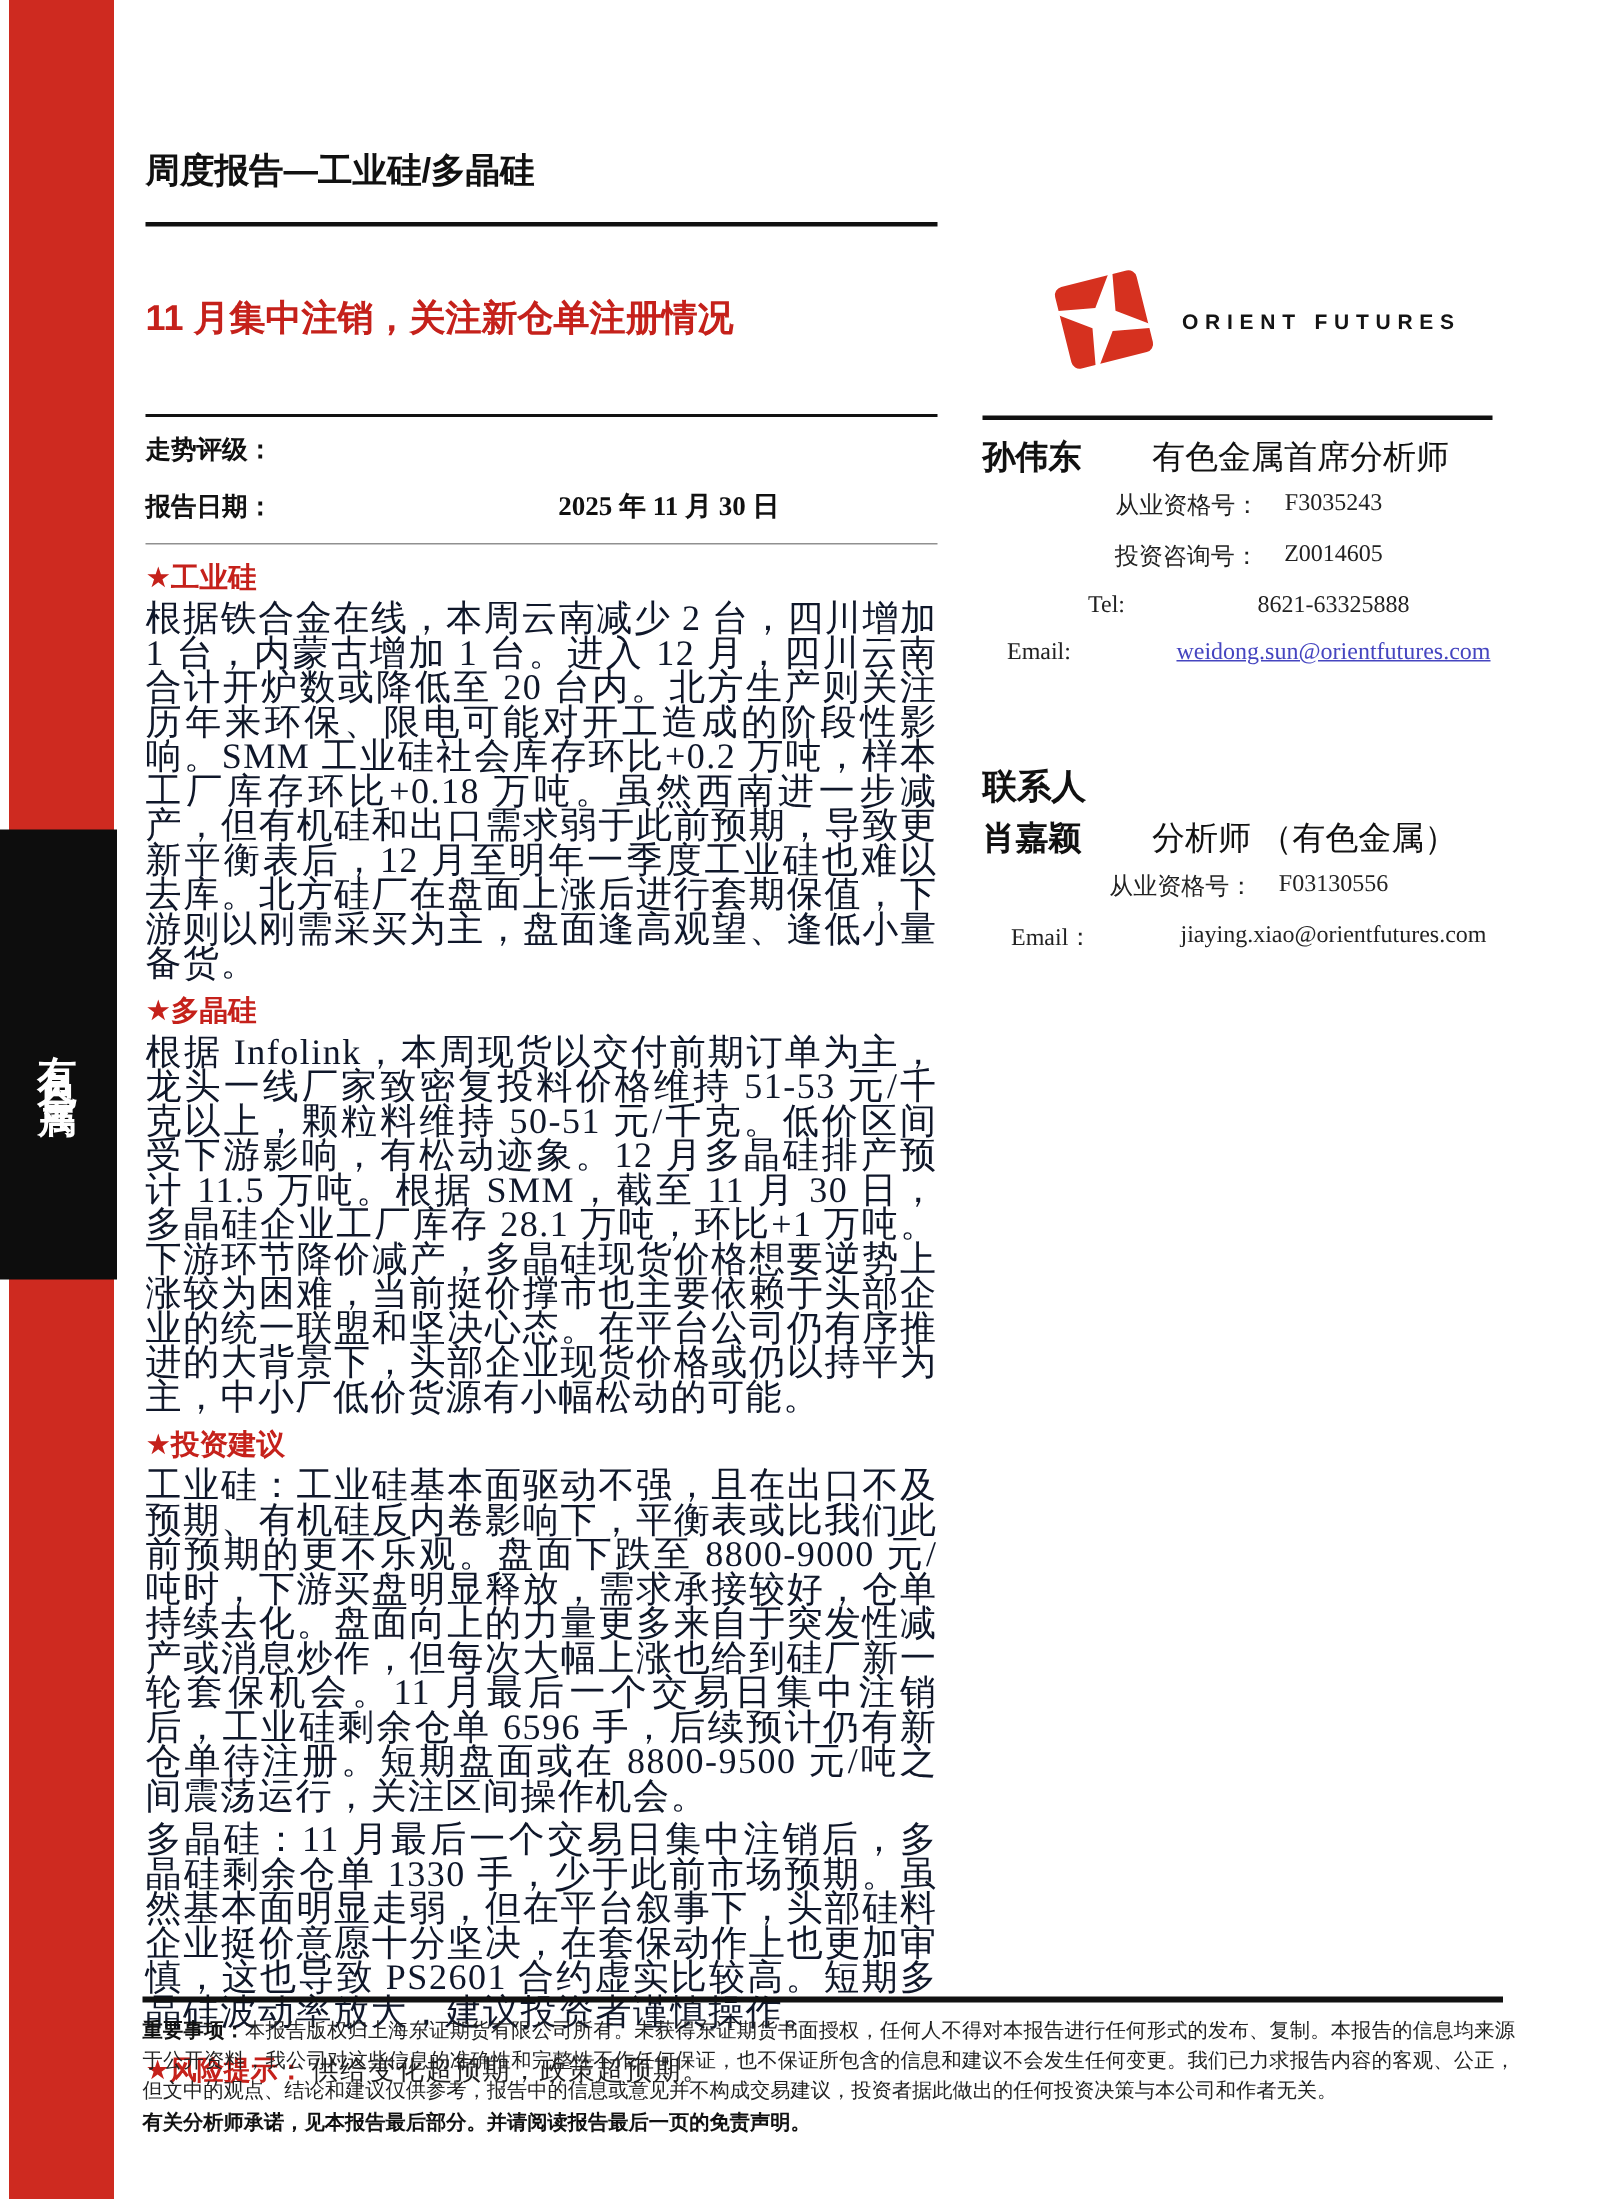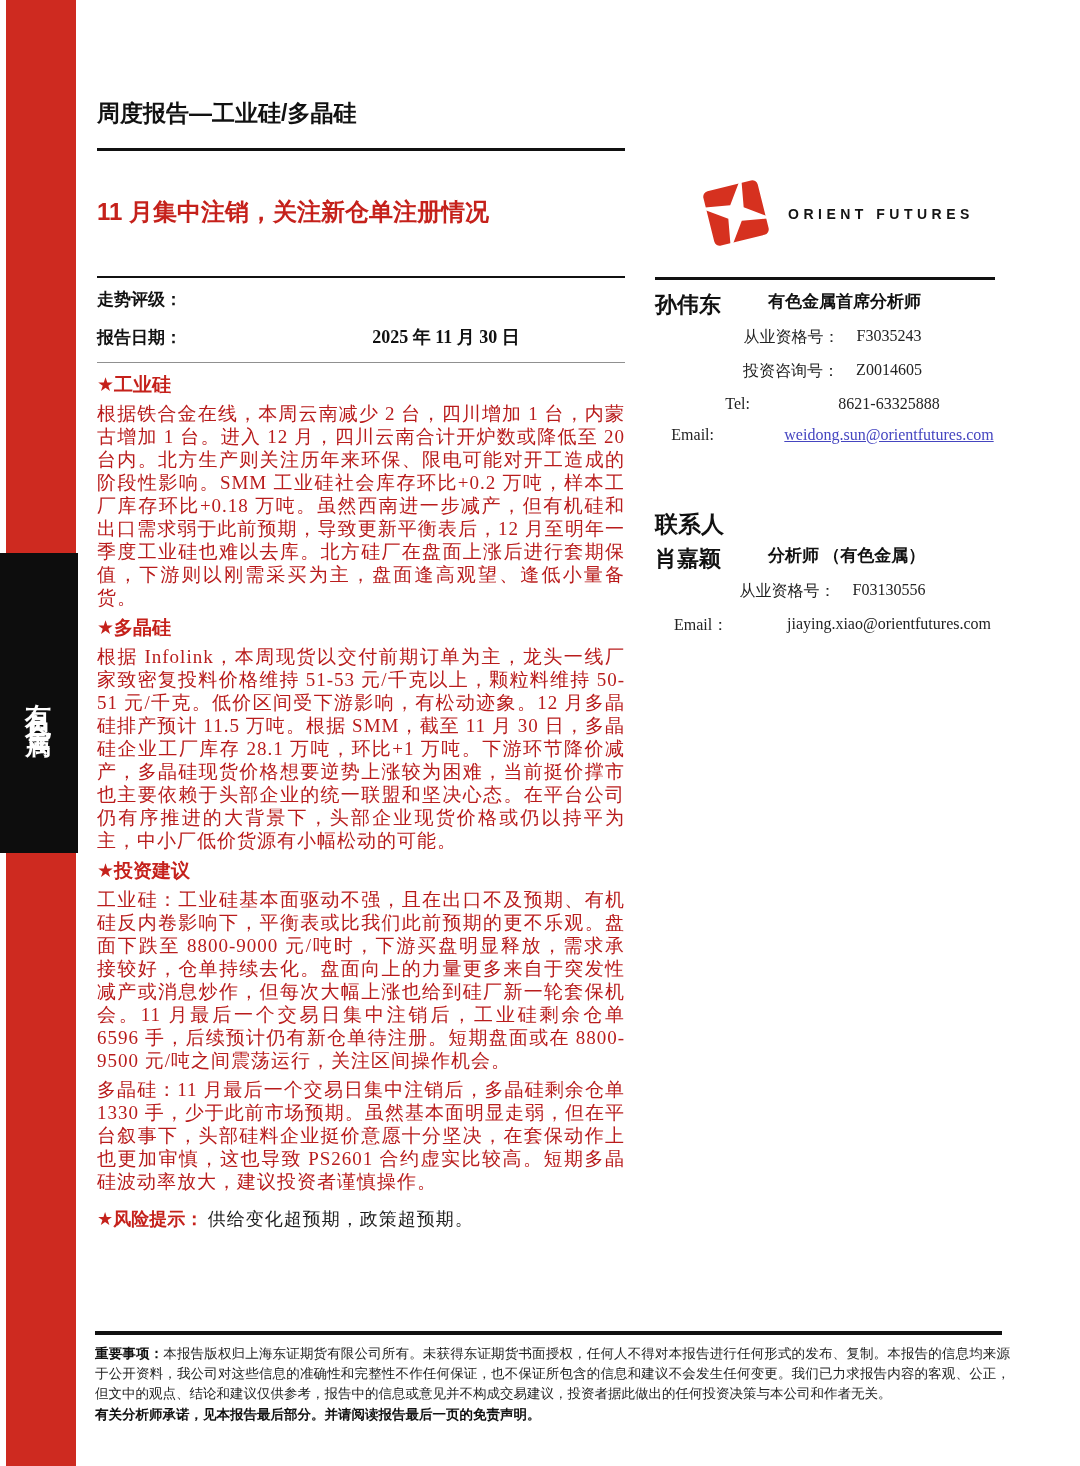--- a/index.html
+++ b/index.html
@@ -34,32 +34,32 @@
   .meta-table{position:absolute;left:97px;top:288px;width:528px;}
   .meta-row{display:flex;align-items:baseline;height:37px;}
   .meta-label{width:170px;font-size:17px;font-weight:bold;color:#111;}
   .meta-value{flex:1;text-align:center;font-size:18px;font-weight:bold;color:#111;}
   .rule-table{position:absolute;left:97px;top:362px;width:528px;height:1px;background:#909090;}
 
   
   .left-col{position:absolute;left:97px;top:366px;width:528px;}
   .section-heading{font-size:19px;font-weight:bold;color:#c5211b;margin:6px 0 4px 0;
                    font-family:"Liberation Sans","DejaVu Sans",sans-serif;}
-  .body-para{font-size:19px;line-height:23px;text-align:justify;color:#b91c1c;margin:0 0 6px 0;
+  .body-para{font-size:24px;line-height:23px;text-align:justify;color:#0f172a;margin:0 0 6px 0;
              letter-spacing:1px;}
   .risk-line{margin-top:14px;font-size:18px;line-height:24px;}
   .risk-label{color:#c5211b;font-weight:bold;font-family:"Liberation Sans","DejaVu Sans",sans-serif;}
   .risk-text{color:#1c1c1c;letter-spacing:1px;}
 
   
   .rule-analyst{position:absolute;left:655px;top:277px;width:340px;height:3px;background:#111;}
   .right-col{position:absolute;left:655px;top:290px;width:355px;font-size:16px;}
   .person-head{display:flex;margin-bottom:7px;}
   .person-name{width:113px;font-weight:bold;font-size:22px;color:#111;}
-  .person-title{font-weight:bold;font-size:17px;color:#111;}
+  .person-title{font-weight:normal;font-size:22px;color:#111;}
   .info-row{display:flex;margin-bottom:13px;justify-content:center;}
   .info-label{width:113px;color:#222;}
   .info-value{color:#222;}
   a.email-link{color:#4545c0;text-decoration:underline;}
   .contact-gap{height:52px;}
   .contact-heading{font-weight:bold;font-size:23px;color:#111;margin-bottom:4px;}
 
   
   .rule-footer{position:absolute;left:95px;top:1331px;width:907px;height:4px;background:#111;}
   .footer{position:absolute;left:95px;top:1344px;width:915px;font-size:13.5px;line-height:20px;

